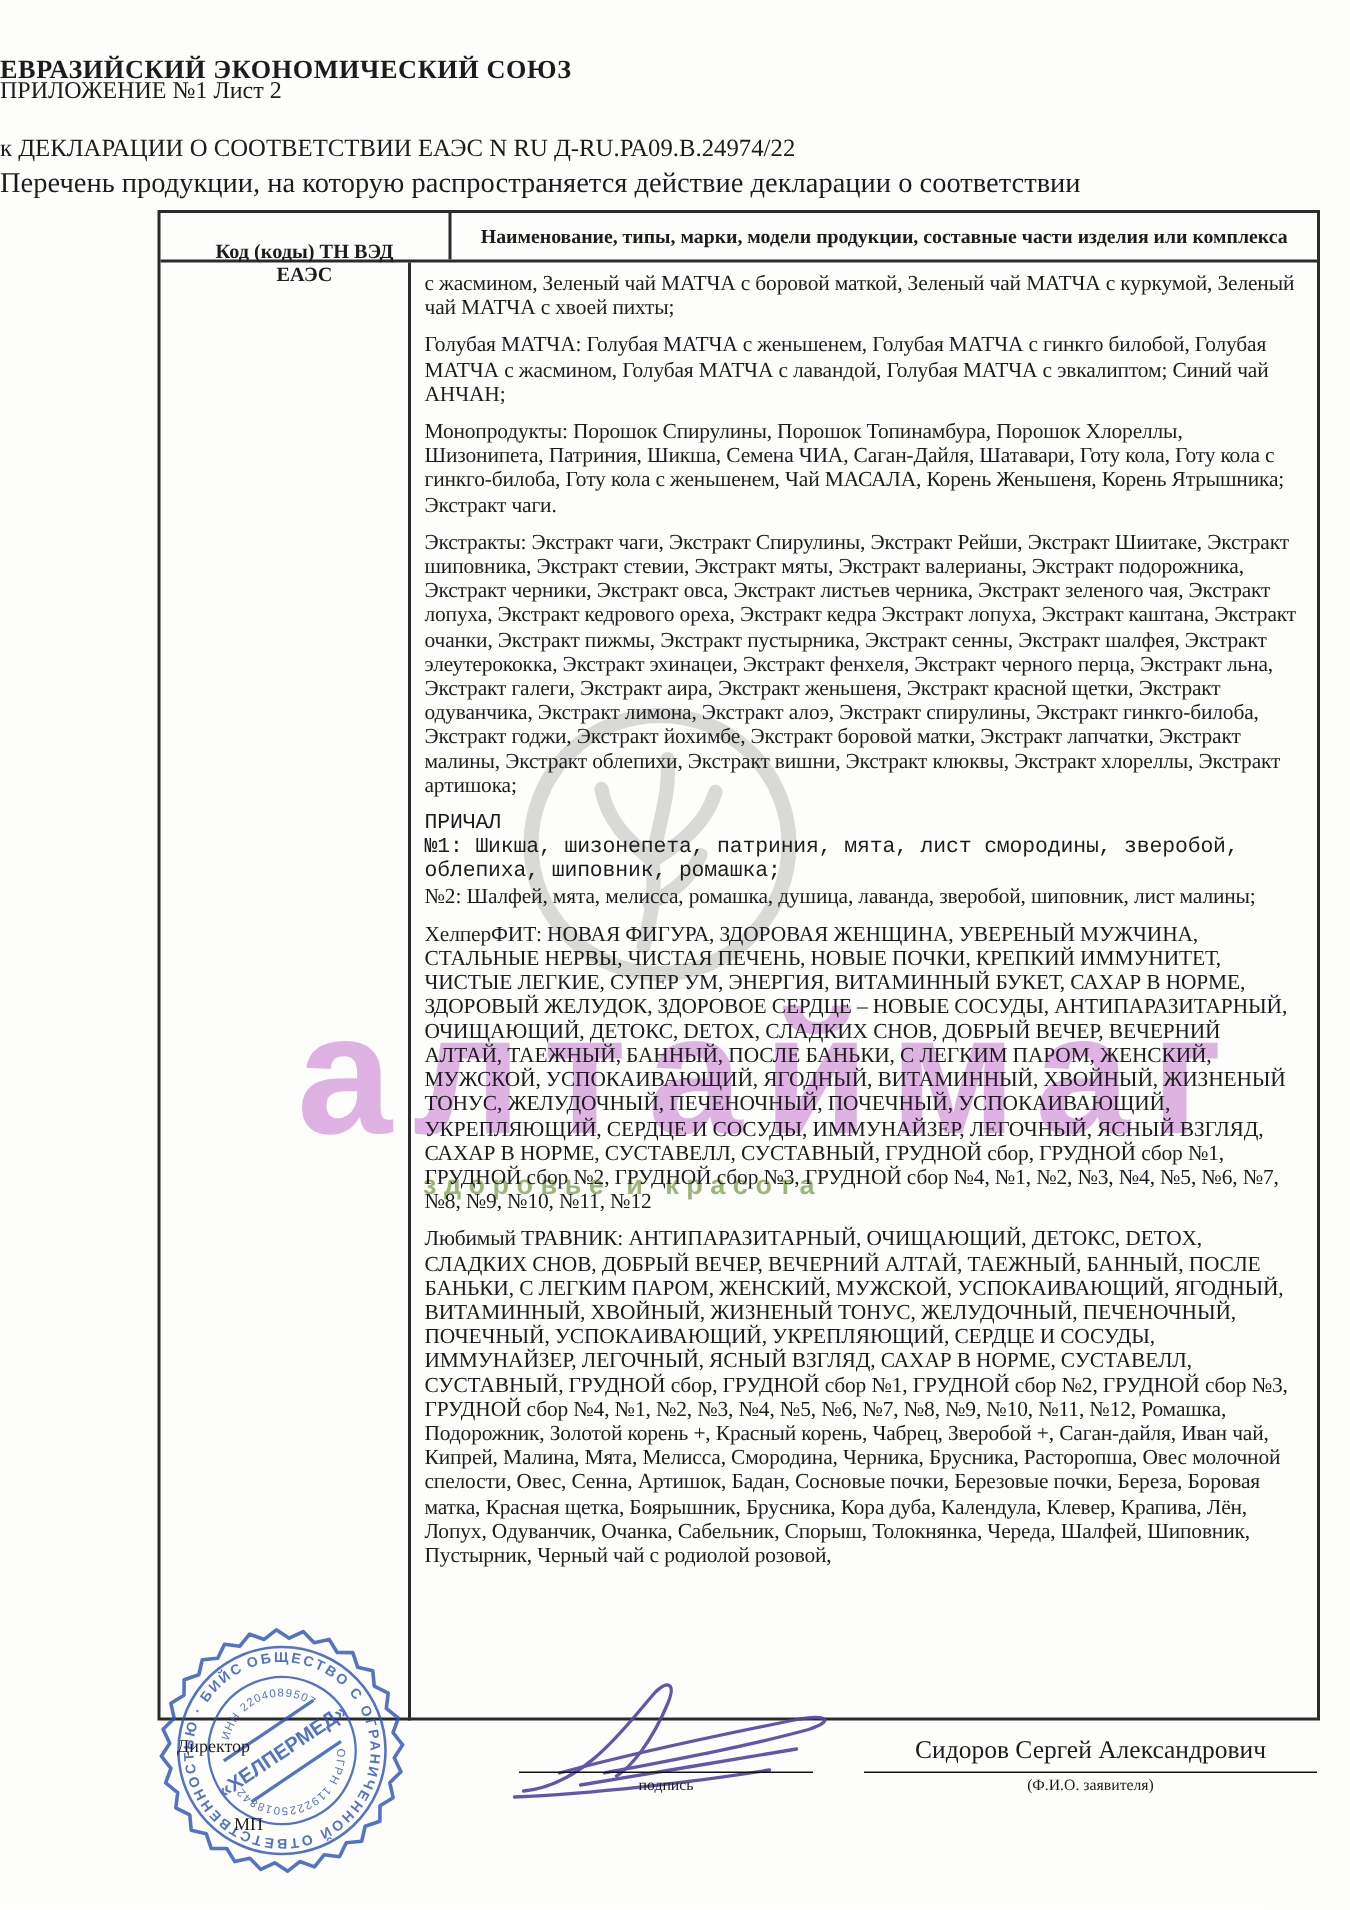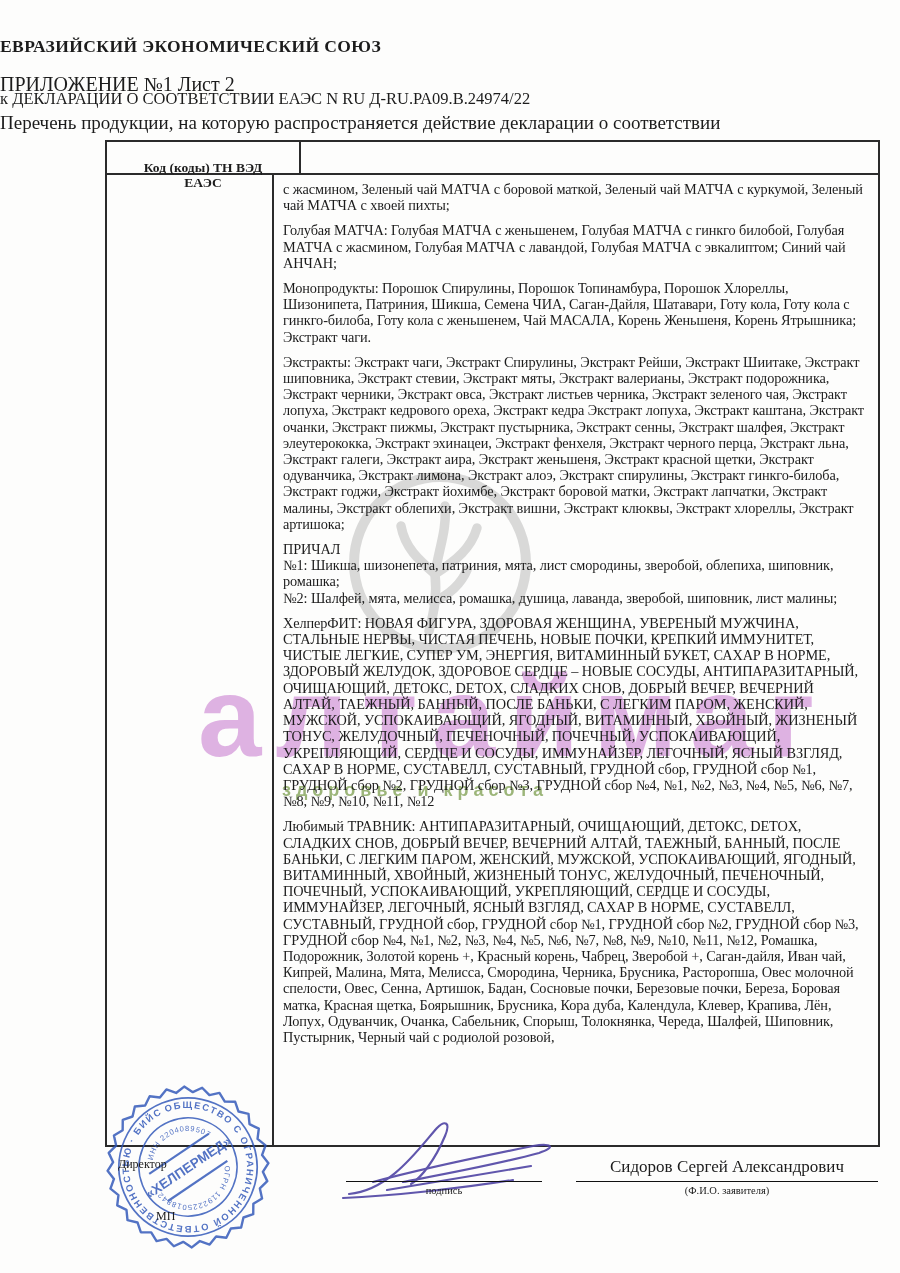--- a/index.html
+++ b/index.html
@@ -8,21 +8,21 @@
     position:relative;
     width:900px;height:1273px;
     background:#fdfdfc;
     font-family:"Liberation Serif", serif;
     color:#1c1c1c;
     overflow:hidden;
   }
   
   .hdr{position:absolute;left:0;width:900px;text-align:left;}
   .hdr-title{top:36px;font-size:17.5px;font-weight:bold;letter-spacing:.4px;}
-  .hdr-sub1{top:73px;font-size:20px;}
+  .hdr-sub1{top:52px;font-size:16px;}
   .hdr-sub2{top:89px;font-size:16.5px;}
   .hdr-sub3{top:112px;font-size:19px;}
   
   .wm-logo{position:absolute;left:345px;top:468px;z-index:0;}
   .wm-text{
     position:absolute;left:198px;top:660px;z-index:0;
     font-family:Liberation Sans, sans-serif;font-weight:bold;
     font-size:114px;letter-spacing:14px;line-height:114px;
     color:#a21caf;opacity:.33;white-space:nowrap;
   }
@@ -46,21 +46,21 @@
     flex:1;text-align:center;font-weight:bold;font-size:13.2px;
     display:flex;align-items:center;justify-content:center;
   }
   .tbody{display:flex;height:972px;}
   .col1{width:167px;border-right:2px solid #2b2b2b;box-sizing:border-box;}
   .col2{flex:1;padding:6px 10px 0 9px;overflow:hidden;}
   .para{
     font-size:14.3px;line-height:16.2px;letter-spacing:-.1px;
     margin:0 0 9px 0;
   }
-  .para.tight{margin-bottom:0;}
+  .para.tight{margin-bottom:0;font-family:Liberation Mono, monospace;}
   
   .ft-label{position:absolute;z-index:3;font-size:12px;text-align:center;}
   .ft-director{left:118px;top:1157px;}
   .ft-mp{left:156px;top:1209px;}
   .rule{position:absolute;border-top:1.6px solid #111;z-index:2;}
   .rule-sign{left:346px;top:1181px;width:196px;}
   .rule-name{left:576px;top:1181px;width:302px;}
   .cap{position:absolute;z-index:2;font-size:10.5px;text-align:center;}
   .cap-sign{left:346px;top:1185px;width:196px;}
   .cap-name{left:576px;top:1185px;width:302px;}
@@ -94,20 +94,23 @@
     </svg>
   </div>
   <div class="wm-text">алтаймаг</div>
   <div class="wm-subtext">здоровье и красота</div>
 
   <div class="tbl">
     <div class="thead">
       <div class="col1h">
         <div>Код (коды) ТН ВЭД</div>
         <div>ЕАЭС</div>
+      </div>
+      <div class="col2h">
+        <span>Наименование, типы, марки, модели продукции, составные части изделия или комплекса</span>
       </div>
     </div>
     <div class="tbody">
       <div class="col1"></div>
       <div class="col2">
           <div class="para">с жасмином, Зеленый чай МАТЧА с боровой маткой, Зеленый чай МАТЧА с куркумой, Зеленый чай МАТЧА с хвоей пихты;</div>
           <div class="para">Голубая МАТЧА: Голубая МАТЧА с женьшенем, Голубая МАТЧА с гинкго билобой, Голубая МАТЧА с жасмином, Голубая МАТЧА с лавандой, Голубая МАТЧА с эвкалиптом; Синий чай АНЧАН;</div>
           <div class="para">Монопродукты: Порошок Спирулины, Порошок Топинамбура, Порошок Хлореллы, Шизонипета, Патриния, Шикша, Семена ЧИА, Саган-Дайля, Шатавари, Готу кола, Готу кола с гинкго-билоба, Готу кола с женьшенем, Чай МАСАЛА, Корень Женьшеня, Корень Ятрышника; Экстракт чаги.</div>
           <div class="para">Экстракты: Экстракт чаги, Экстракт Спирулины, Экстракт Рейши, Экстракт Шиитаке, Экстракт шиповника, Экстракт стевии, Экстракт мяты, Экстракт валерианы, Экстракт подорожника, Экстракт черники, Экстракт овса, Экстракт листьев черника, Экстракт зеленого чая, Экстракт лопуха, Экстракт кедрового ореха, Экстракт кедра Экстракт лопуха, Экстракт каштана, Экстракт очанки, Экстракт пижмы, Экстракт пустырника, Экстракт сенны, Экстракт шалфея, Экстракт элеутерококка, Экстракт эхинацеи, Экстракт фенхеля, Экстракт черного перца, Экстракт льна, Экстракт галеги, Экстракт аира, Экстракт женьшеня, Экстракт красной щетки, Экстракт одуванчика, Экстракт лимона, Экстракт алоэ, Экстракт спирулины, Экстракт гинкго-билоба, Экстракт годжи, Экстракт йохимбе, Экстракт боровой матки, Экстракт лапчатки, Экстракт малины, Экстракт облепихи, Экстракт вишни, Экстракт клюквы, Экстракт хлореллы, Экстракт артишока;</div>
           <div class="para tight">ПРИЧАЛ</div>

